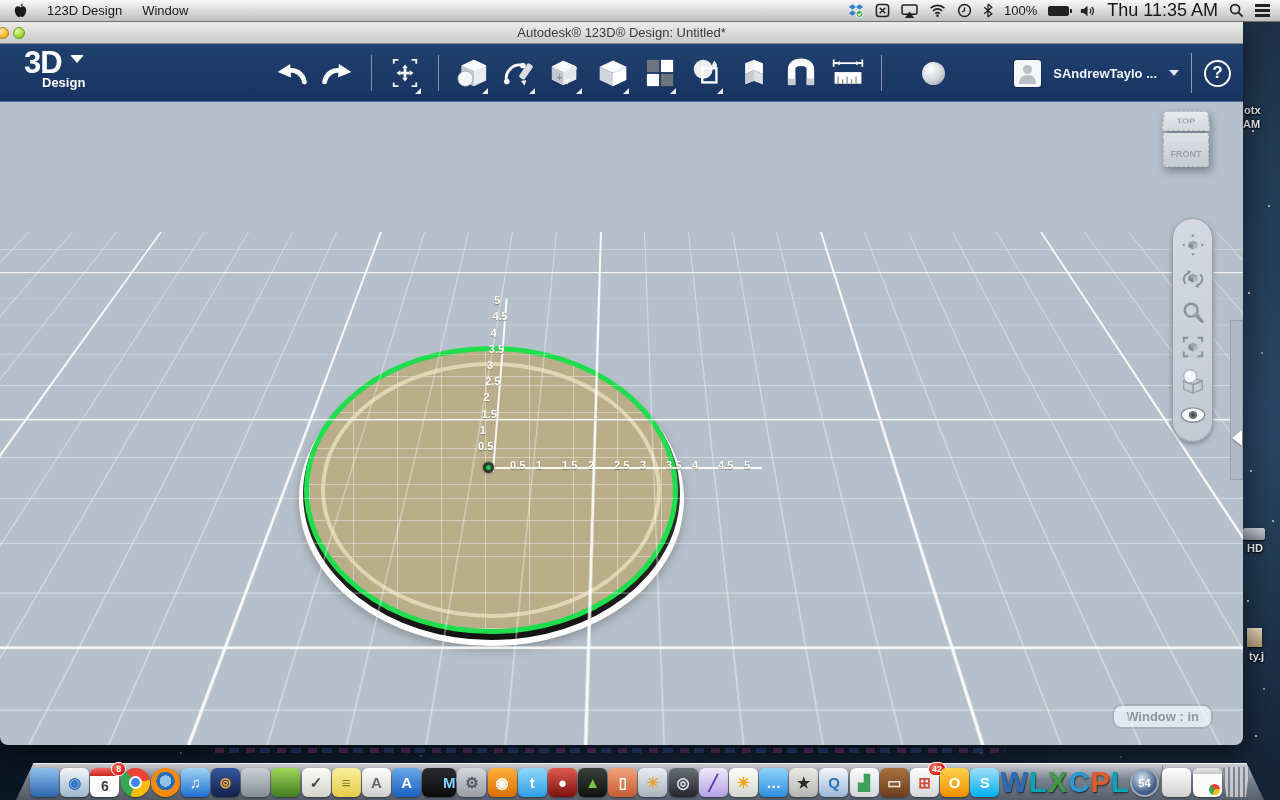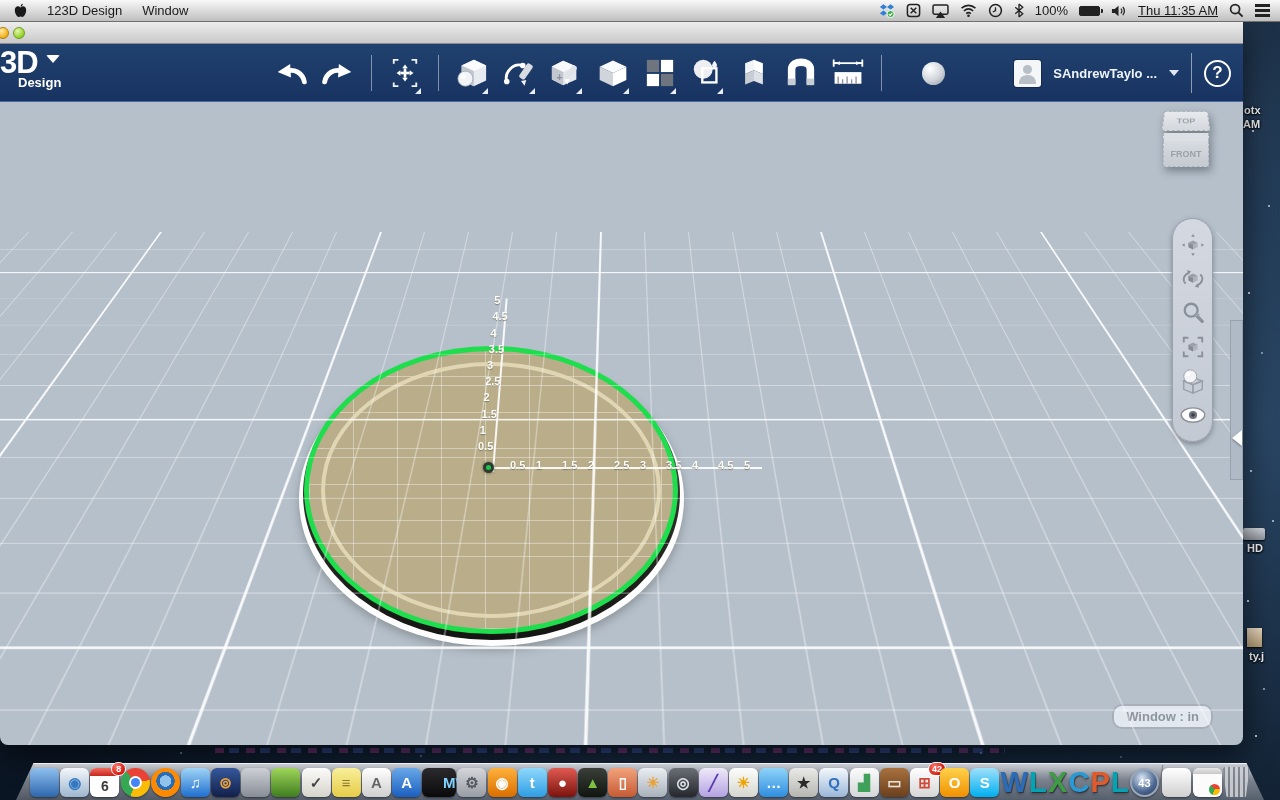--- a/index.html
+++ b/index.html
@@ -27,39 +27,39 @@
 
   
   #menubar { position:absolute; left:0; top:0; width:1280px; height:22px; z-index:60;
     background:linear-gradient(180deg,#f8f8f8 0%,#d6d6d6 60%,#bfbfbf 100%); border-bottom:1px solid #6f6f6f;
     display:flex; align-items:center; font-size:13px; color:#1a1a1a; }
   #mb-left { display:flex; align-items:center; gap:20px; padding-left:14px; }
   #mb-left .app-name { font-weight:normal; }
   #mb-right { margin-left:auto; display:flex; align-items:center; gap:11px; padding-right:10px; }
   .mb-ico { display:inline-flex; align-items:center; }
   .mb-ico svg { display:block; }
-  #mb-clock { font-size:13px;text-decoration:underline; }
+  #mb-clock { font-size:18px; }
   .batt { width:21px; height:10px; border:1.5px solid #222; border-radius:2px; position:relative; background:#222; }
   .batt::after { content:""; position:absolute; right:-4px; top:2px; width:2.5px; height:4px; background:#222; border-radius:0 1px 1px 0; }
   .nc-lines { display:inline-flex; flex-direction:column; gap:2.5px; }
   .nc-lines i { width:15px; height:2.5px; background:#222; }
 
   
   #appwin { position:absolute; left:0; top:22px; width:1243px; height:723px; z-index:10;
     box-shadow:0 10px 30px rgba(0,0,0,.6); border-radius:0 0 8px 8px; }
   #titlebar { position:relative; height:22px; background:linear-gradient(180deg,#ededed,#c9c9c9);
     border-bottom:1px solid #8d8d8d; border-radius:0; }
   #titlebar .title { position:absolute; left:0; right:0; top:3px; text-align:center; font-size:13px; color:#3c3c3c; }
   .tl { position:absolute; top:5px; width:12px; height:12px; border-radius:50%; }
   #tl-yellow { left:-3px; background:radial-gradient(circle at 35% 30%, #ffe9a8, #f6b31d 65%, #c98a12); border:1px solid #b0820f; }
   #tl-green  { left:13px; background:radial-gradient(circle at 35% 30%, #e2f7b0, #9ad52f 65%, #6ea51c); border:1px solid #6f9e1b; }
 
   
   #toolbar { position:relative; height:58px; background:linear-gradient(180deg,#20416f,#183361); border-bottom:1px solid #4a6aa0; }
-  #logo { position:absolute; left:0; top:1px; color:#fff; }
+  #logo { position:absolute; left:0; top:1px; color:#fff;padding-left:24px; }
   #logo .big { font-size:31px; font-weight:bold; letter-spacing:-1px; }
   #logo .chev { display:inline-block; margin-left:8px; vertical-align:10px;
     width:0; height:0; border-left:7px solid transparent; border-right:7px solid transparent; border-top:8px solid #fff; border-radius:2px; }
   #logo .sub { display:block; margin-top:-6px; margin-left:18px; font-size:13px; font-weight:bold; }
   #tb-tools { position:absolute; left:272px; top:6px; display:flex; align-items:center; gap:9px; height:46px; }
   .tool { position:relative; width:38px; height:44px; display:flex; align-items:center; justify-content:center; cursor:pointer; }
   .tool.dd::after { content:""; position:absolute; right:3px; bottom:1px;
     border-left:6px solid transparent; border-bottom:6px solid #e8edf5; }
   .tb-sep { width:1px; height:36px; background:rgba(255,255,255,.45); margin:0 5px; }
   .ballico { width:23px; height:23px; border-radius:50%; background:radial-gradient(circle at 35% 30%, #ffffff, #cfd4da 55%, #8d949e); }
@@ -253,20 +253,21 @@
         <i></i>
         <i></i>
       </span>
   </div>
 </div>
 
 <div id="appwin">
   <div id="titlebar">
     <span class="tl" id="tl-yellow"></span>
     <span class="tl" id="tl-green"></span>
+    <span class="title">Autodesk® 123D® Design: Untitled*</span>
   </div>
 
   <div id="toolbar">
     <div id="logo">
       <span class="big">3D</span><span class="chev"></span>
       <span class="sub">Design</span>
     </div>
 
     <div id="tb-tools">
       <div class="tool">
@@ -536,21 +537,21 @@
       <div class="dk-icon" style="background: linear-gradient(rgb(168, 113, 63), rgb(107, 63, 28)); color: rgb(232, 226, 216);">▭</div>
       <div class="dk-icon" style="background: linear-gradient(rgb(255, 255, 255), rgb(214, 214, 214)); color: rgb(208, 74, 58);">⊞<span class="dk-badge">42</span></div>
       <div class="dk-icon" style="background: linear-gradient(rgb(255, 210, 74), rgb(240, 144, 0)); color: rgb(255, 255, 255);">O</div>
       <div class="dk-icon" style="background: linear-gradient(rgb(159, 224, 251), rgb(0, 175, 240)); color: rgb(255, 255, 255);">S</div>
       <div class="dk-letter" style="color: rgb(43, 108, 184);">W</div>
       <div class="dk-letter" style="color: rgb(0, 165, 181);">L</div>
       <div class="dk-letter" style="color: rgb(63, 156, 69);">X</div>
       <div class="dk-letter" style="color: rgb(42, 154, 212);">C</div>
       <div class="dk-letter" style="color: rgb(224, 90, 43);">P</div>
       <div class="dk-letter" style="color: rgb(0, 165, 181);">L</div>
-      <div class="dk-icon dk-clock">43</div>
+      <div class="dk-icon dk-clock">54</div>
       <div class="dk-sep"></div>
       <div class="dk-icon" style="background: linear-gradient(rgb(255, 255, 255), rgb(207, 207, 207));"></div>
       <div class="dk-icon dk-win">
         <span class="win-bar"></span>
         <span class="win-dot"></span>
       </div>
       <div class="dk-icon dk-trash"></div>
     </div>
 </div>
 

